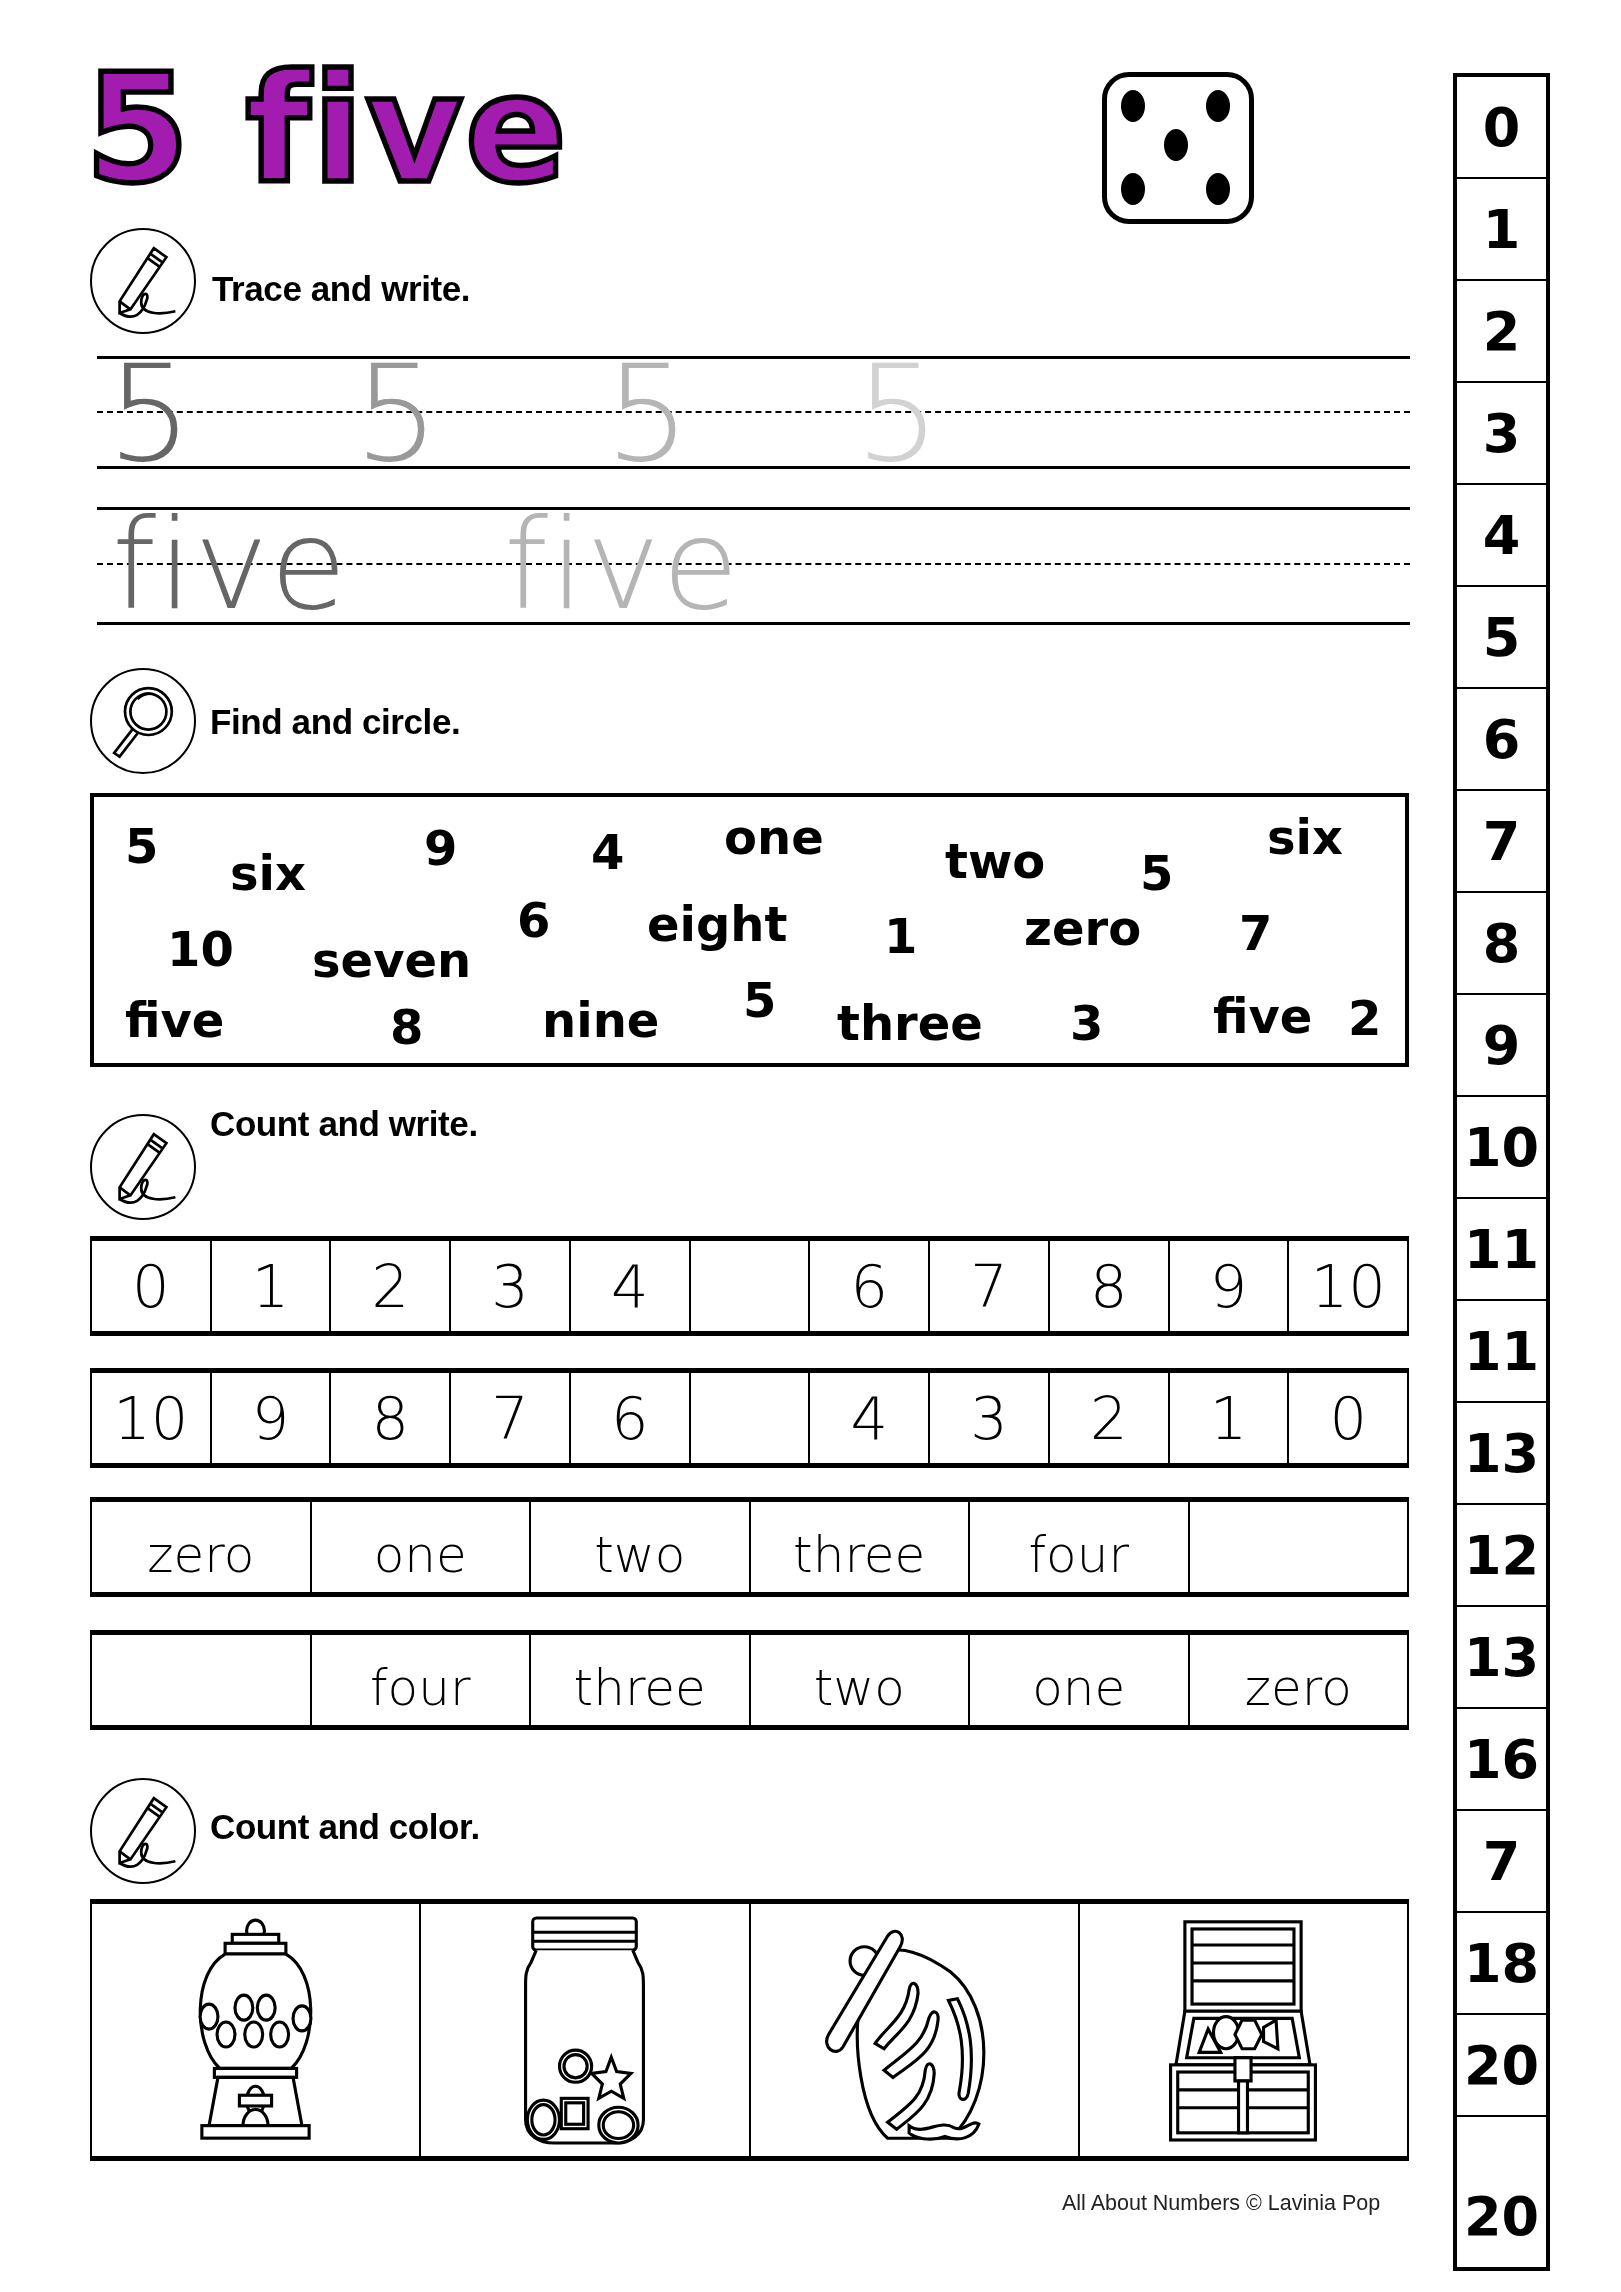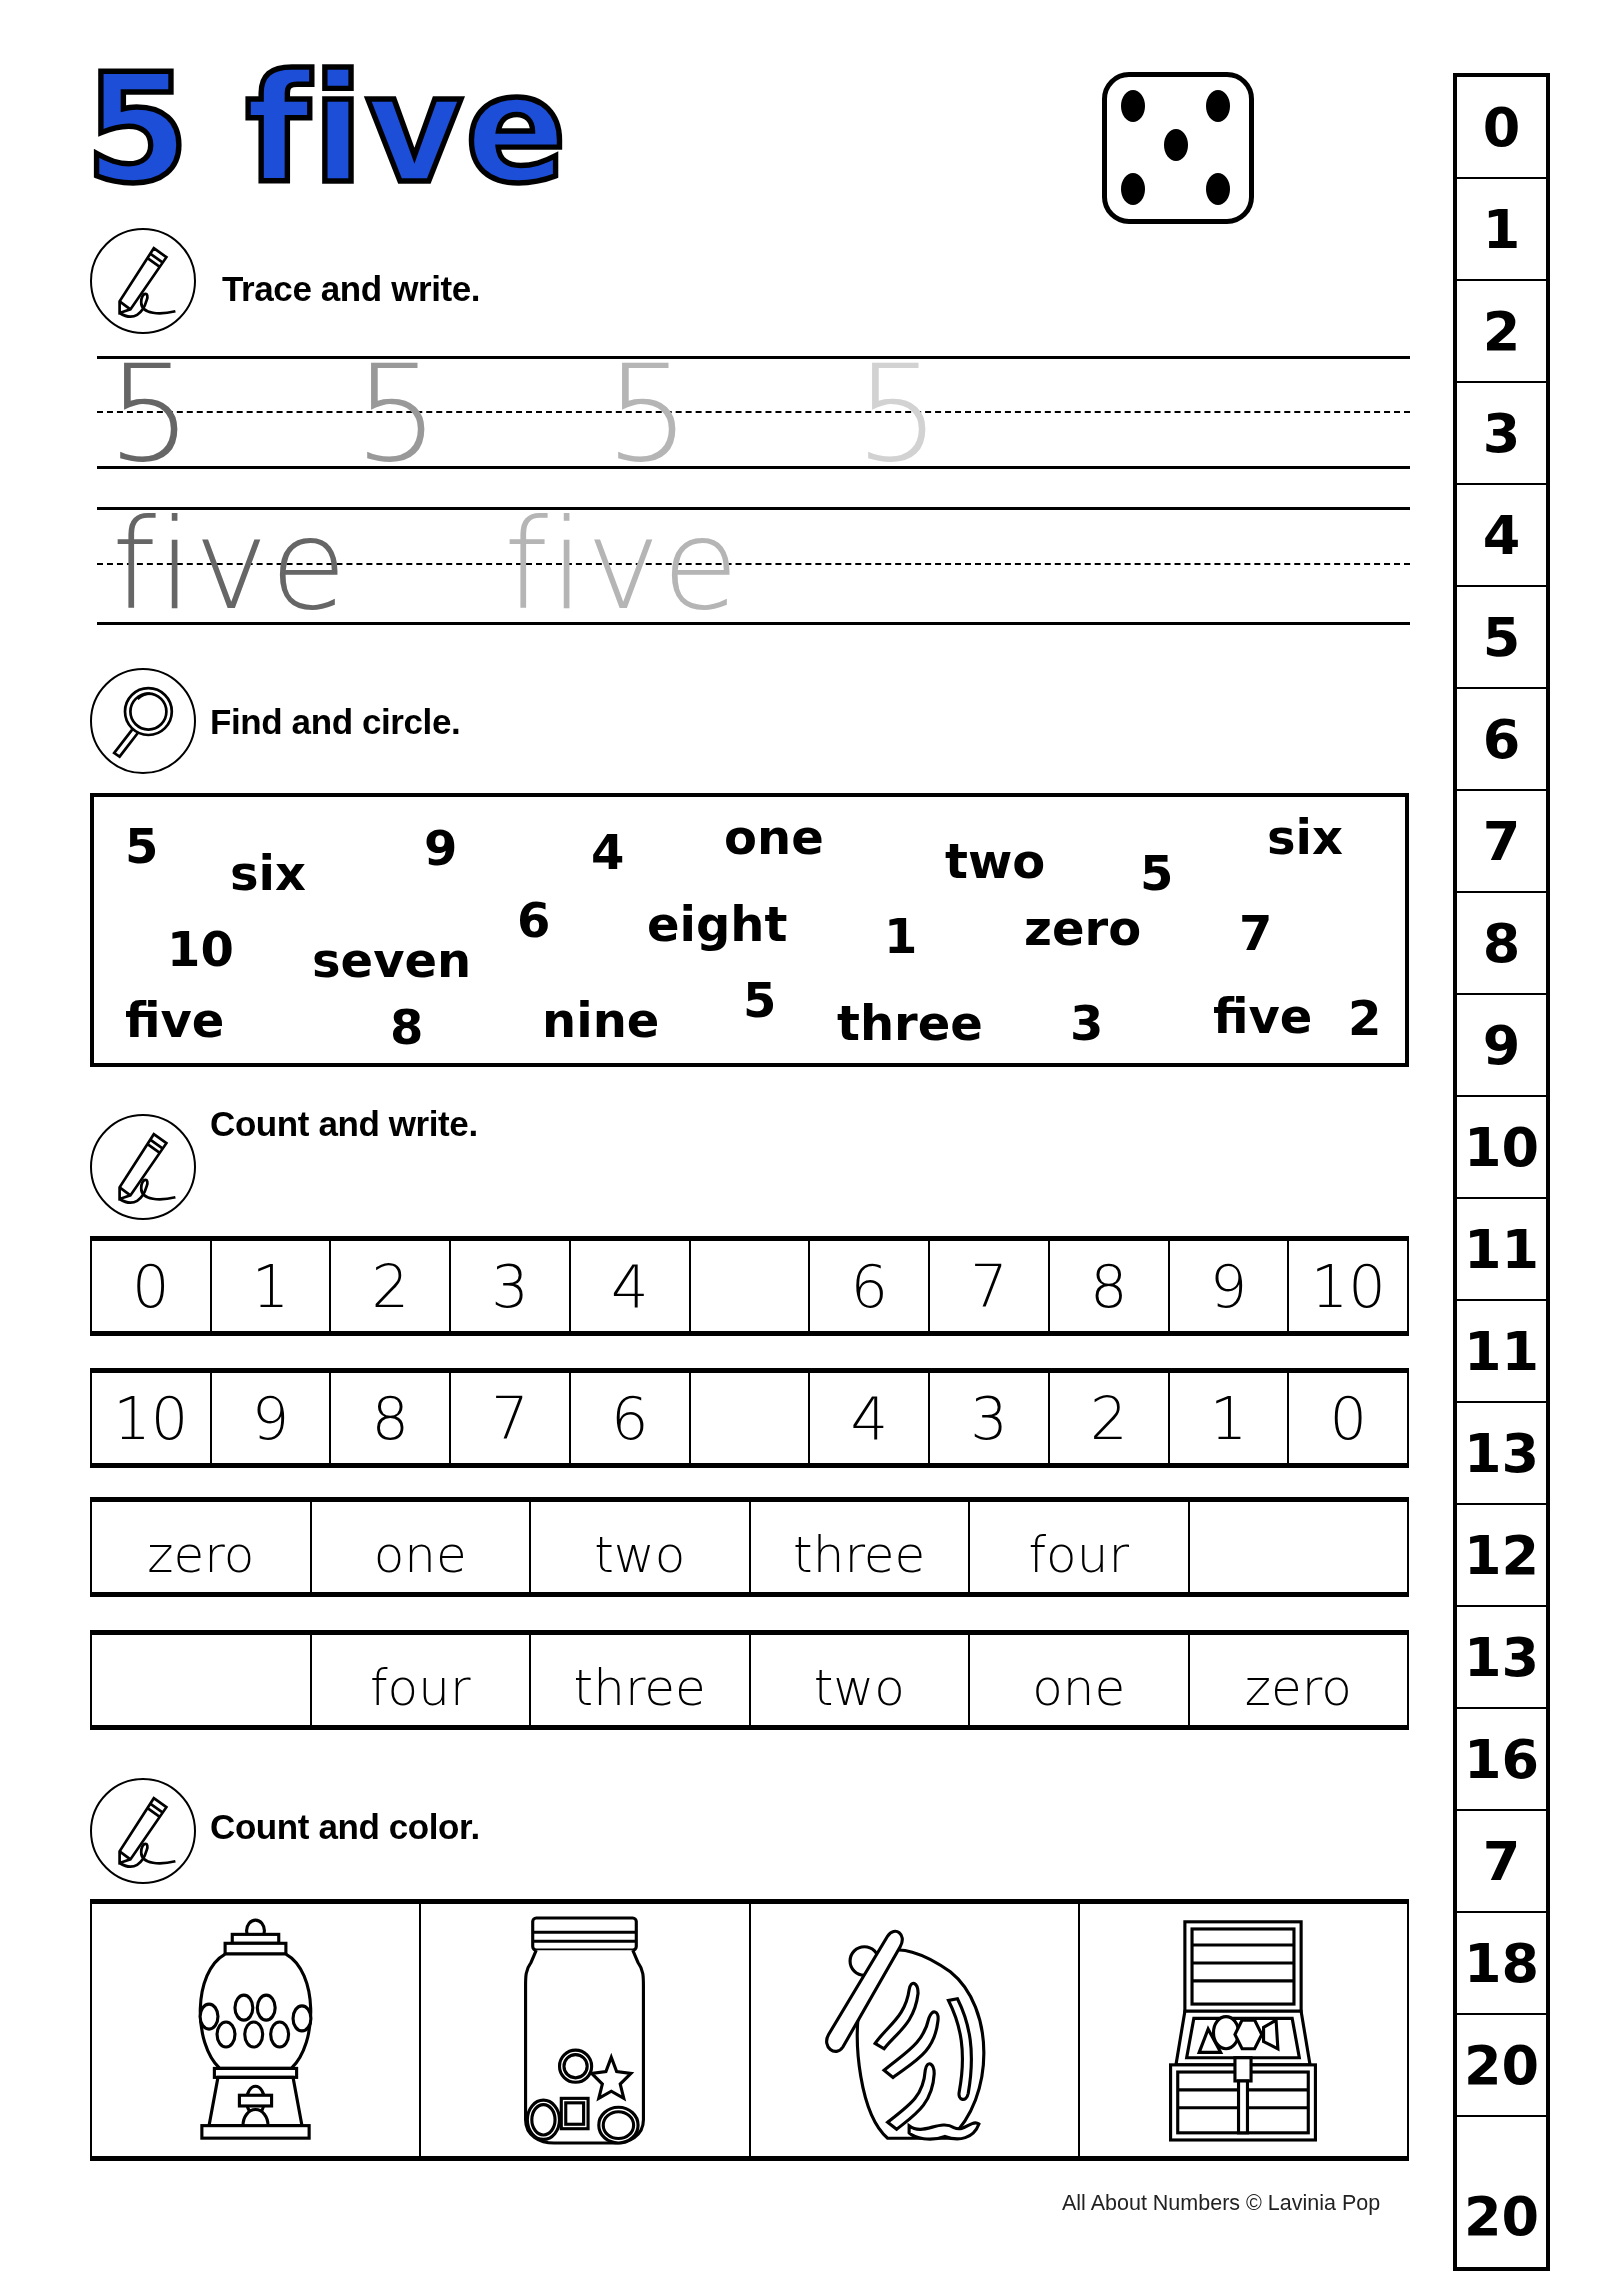--- a/index.html
+++ b/index.html
@@ -2,21 +2,21 @@
 <html style="font-size:14.3px"><head>
 <meta charset="utf-8">
 <style>
   html, body { margin: 0; padding: 0; background: #ffffff; }
   body { width: 1622px; height: 2293px; position: relative; overflow: hidden;
          font-family: "DejaVu Sans", "Liberation Sans", sans-serif; color: #000; }
   .abs { position: absolute; }
 
   
   .title { left: 85px; top: 54px; font-size: 150px; font-weight: 700; line-height: 1;
-           color: #1d4ed8; -webkit-text-stroke: 5.4px #000; letter-spacing: 1.8px;
+           color: #a21caf; -webkit-text-stroke: 5.4px #000; letter-spacing: 1.8px;
            font-family: "DejaVu Sans", sans-serif; }
 
   
   .dice { left: 1102px; top: 72px; width: 152px; height: 152px; border: 5.4px solid #000;
           border-radius: 27px; box-sizing: border-box; }
   .pip { position: absolute; width: 24px; height: 32px; background: #000; border-radius: 50%; }
 
   
   .sec-icon { width: 106px; height: 106px; border: 2.7px solid #000; border-radius: 50%;
               box-sizing: border-box; display:flex; align-items:center; justify-content:center; }
@@ -81,21 +81,21 @@
   <svg width="72" height="81" viewBox="0 0 80 90">
       <g fill="none" stroke="#000" stroke-width="3">
     <path d="M52 8 L66 18 L26 76 L14 80 L14 67 Z"></path>
         <path d="M48 14 L62 24"></path>
         <path d="M45 19 L59 29"></path>
     <path d="M14 67 L26 76"></path>
         <path d="M14 80 C30 90 40 80 44 66 C48 56 38 56 38 68 C38 82 60 82 76 78"></path>
       </g>
     </svg>
 </div>
-<div class="abs sec-label" style="left:222px;top:269px">Trace and write.</div>
+<div class="abs sec-label" style="left:212px;top:269px">Trace and write.</div>
 
 <div class="abs line-solid" style="left:97px;top:356px;width:1313px"></div>
 <div class="abs line-dash" style="left:97px;top:411px;width:1313px"></div>
 <div class="abs line-solid" style="left:97px;top:466px;width:1313px"></div>
 <div class="abs trace" style="left:107px;top:347px;font-size:134px"><span style="color:#666">5</span></div>
 <div class="abs trace" style="left:354px;top:347px;font-size:134px"><span style="color:#999">5</span></div>
 <div class="abs trace" style="left:605px;top:347px;font-size:134px"><span style="color:#b5b5b5">5</span></div>
 <div class="abs trace" style="left:855px;top:347px;font-size:134px"><span style="color:#d2d2d2">5</span></div>
 
 <div class="abs line-solid" style="left:97px;top:507px;width:1313px"></div>

